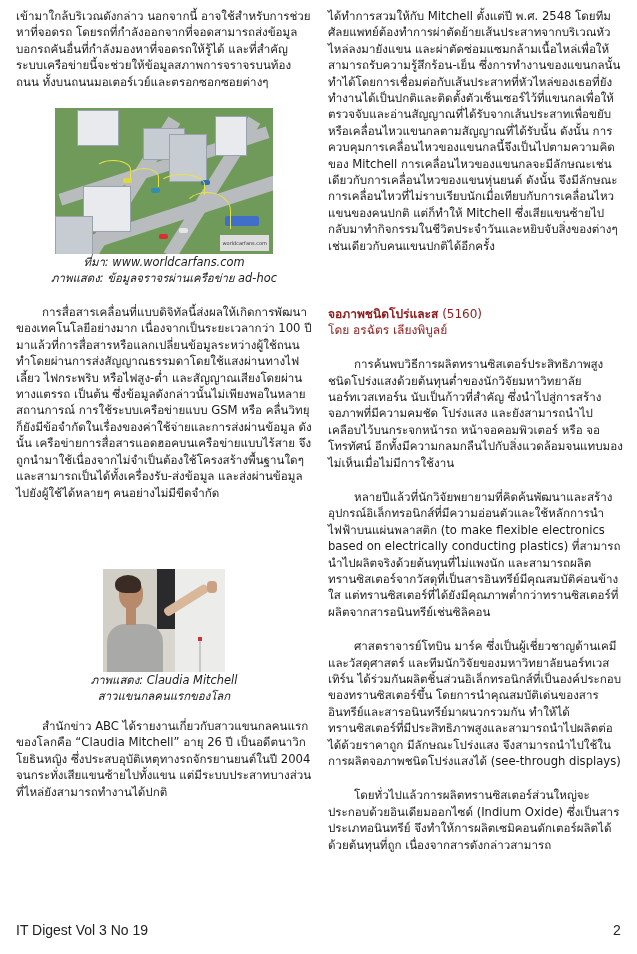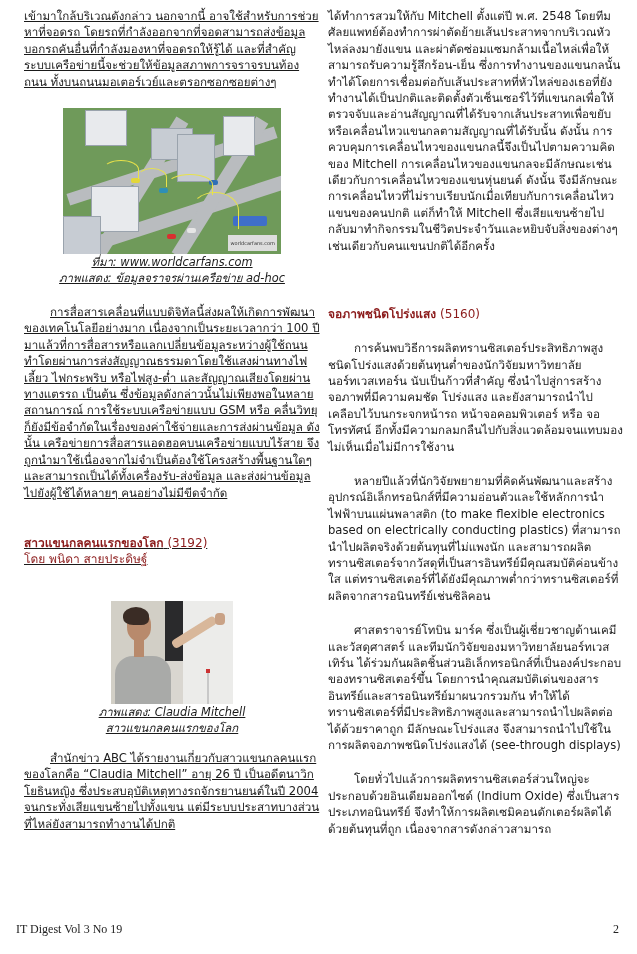--- a/index.html
+++ b/index.html
@@ -2,21 +2,21 @@
 <html><head>
 <meta charset="utf-8">
 <style>
   html, body { margin:0; padding:0; background:#ffffff; }
   body {
     width:637px; height:954px; position:relative; overflow:hidden;
     font-family:"DejaVu Sans", "Liberation Sans", sans-serif;
     color:#1a1a1a;
   }
   .col { position:absolute; top:8px; font-size:11.6px; line-height:16.4px; }
-  .col-left { left:24px; width:296px;text-decoration:underline; }
+  .col-left { left:16px; width:296px; }
   .col-right { left:328px; width:298px; }
   p { margin:0; }
   .para { text-indent:26px; }
   .para.noindent { text-indent:0; }
   .gap-sm { height:14px; }
   .gap-md { height:18px; }
   .gap-lg { height:34px; }
   .figure { text-align:center; }
   .caption { font-style:italic; text-align:center; font-size:11.4px; line-height:16px; }
   .heading { color:#8b1a1a; font-size:12px; line-height:16px; }
@@ -45,21 +45,21 @@
   .img-person .door { position:absolute; left:72px; top:0; width:50px; height:103px; background:#ececea; }
   .img-person .shirt { position:absolute; left:4px; top:55px; width:56px; height:50px; background:#a9aaa8; border-radius:18px 18px 0 0; }
   .img-person .head { position:absolute; left:16px; top:10px; width:24px; height:30px; background:#b88a6c; border-radius:45%; }
   .img-person .hair { position:absolute; left:12px; top:6px; width:26px; height:18px; background:#3a2c25; border-radius:50% 50% 30% 40%; }
   .img-person .neck { position:absolute; left:23px; top:38px; width:10px; height:18px; background:#b88a6c; }
   .img-person .arm { position:absolute; left:62px; top:40px; width:50px; height:9px; background:#d8b79a; transform:rotate(-32deg); transform-origin:left center; border-radius:4px; }
   .img-person .hand { position:absolute; left:104px; top:12px; width:10px; height:12px; background:#c9a286; border-radius:4px; }
   .img-person .rod { position:absolute; left:96px; top:70px; width:2px; height:33px; background:#c8c8c8; }
   .img-person .rodtip { position:absolute; left:95px; top:68px; width:4px; height:4px; background:#c33; }
 
-  .footer { position:absolute; top:922px; font-size:12px; color:#222; font-family:Liberation Serif, serif; }
+  .footer { position:absolute; top:922px; font-size:14px; color:#222; font-family:Liberation Sans, sans-serif; }
   .footer-left { left:16px; }
   .footer-right { left:613px; }
 </style>
 </head>
 <body>
 
 <div class="col col-left">
   <p class="para noindent">เข้ามาใกล้บริเวณดังกล่าว นอกจากนี้ อาจใช้สำหรับการช่วยหาที่จอดรถ โดยรถที่กำลังออกจากที่จอดสามารถส่งข้อมูลบอกรถคันอื่นที่กำลังมองหาที่จอดรถให้รู้ได้ และที่สำคัญ ระบบเครือข่ายนี้จะช่วยให้ข้อมูลสภาพการจราจรบนท้องถนน ทั้งบนถนนมอเตอร์เวย์และตรอกซอกซอยต่างๆ</p>
 
   <div class="gap-md"></div>
@@ -91,27 +91,20 @@
     <p class="caption">ที่มา: www.worldcarfans.com</p>
     <p class="caption">ภาพแสดง: ข้อมูลจราจรผ่านเครือข่าย ad-hoc</p>
   </div>
 
   <div class="gap-md"></div>
 
   <p class="para">การสื่อสารเคลื่อนที่แบบดิจิทัลนี้ส่งผลให้เกิดการพัฒนาของเทคโนโลยีอย่างมาก เนื่องจากเป็นระยะเวลากว่า 100 ปีมาแล้วที่การสื่อสารหรือแลกเปลี่ยนข้อมูลระหว่างผู้ใช้ถนน ทำโดยผ่านการส่งสัญญาณธรรมดาโดยใช้แสงผ่านทางไฟเลี้ยว ไฟกระพริบ หรือไฟสูง-ต่ำ และสัญญาณเสียงโดยผ่านทางแตรรถ เป็นต้น ซึ่งข้อมูลดังกล่าวนั้นไม่เพียงพอในหลายสถานการณ์ การใช้ระบบเครือข่ายแบบ GSM หรือ คลื่นวิทยุ ก็ยังมีข้อจำกัดในเรื่องของค่าใช้จ่ายและการส่งผ่านข้อมูล ดังนั้น เครือข่ายการสื่อสารแอดฮอคบนเครือข่ายแบบไร้สาย จึงถูกนำมาใช้เนื่องจากไม่จำเป็นต้องใช้โครงสร้างพื้นฐานใดๆ และสามารถเป็นได้ทั้งเครื่องรับ-ส่งข้อมูล และส่งผ่านข้อมูลไปยังผู้ใช้ได้หลายๆ คนอย่างไม่มีขีดจำกัด</p>
 
   <div class="gap-lg"></div>
 
-  <div>
-    <p class="heading">
-      <b>สาวแขนกลคนแรกของโลก</b>
-      <span>(3192)</span>
-    </p>
-    <p class="byline">โดย พนิดา  สายประดิษฐ์</p>
-  </div>
 
   <div class="gap-lg"></div>
 
   <div class="figure">
     <div class="img-person">
       <div class="wall"></div>
       <div class="dark"></div>
       <div class="door"></div>
       <div class="shirt"></div>
       <div class="neck"></div>
@@ -137,23 +130,24 @@
 <div class="col col-right">
   <p class="para noindent">ได้ทำการสวมให้กับ Mitchell ตั้งแต่ปี พ.ศ. 2548  โดยทีมศัลยแพทย์ต้องทำการผ่าตัดย้ายเส้นประสาทจากบริเวณหัวไหล่ลงมายังแขน และผ่าตัดซ่อมแซมกล้ามเนื้อไหล่เพื่อให้สามารถรับความรู้สึกร้อน-เย็น ซึ่งการทำงานของแขนกลนั้นทำได้โดยการเชื่อมต่อกับเส้นประสาทที่หัวไหล่ของเธอที่ยังทำงานได้เป็นปกติและติดตั้งตัวเซ็นเซอร์ไว้ที่แขนกลเพื่อให้ตรวจจับและอ่านสัญญาณที่ได้รับจากเส้นประสาทเพื่อขยับหรือเคลื่อนไหวแขนกลตามสัญญาณที่ได้รับนั้น ดังนั้น การควบคุมการเคลื่อนไหวของแขนกลนี้จึงเป็นไปตามความคิดของ Mitchell   การเคลื่อนไหวของแขนกลจะมีลักษณะเช่นเดียวกับการเคลื่อนไหวของแขนหุ่นยนต์  ดังนั้น จึงมีลักษณะการเคลื่อนไหวที่ไม่ราบเรียบนักเมื่อเทียบกับการเคลื่อนไหวแขนของคนปกติ แต่ก็ทำให้ Mitchell ซึ่งเสียแขนซ้ายไป กลับมาทำกิจกรรมในชีวิตประจำวันและหยิบจับสิ่งของต่างๆ เช่นเดียวกับคนแขนปกติได้อีกครั้ง</p>
 
   <div class="gap-md"></div>
 
 
   <div class="gap-lg"></div>
 
   <div>
     <p class="heading">
-      <b>จอภาพชนิดโปร่งแสง</b>
+      <b>จอภาพชนิดโปร่และส</b>
       <span>(5160)</span>
     </p>
+    <p class="byline">โดย อรฉัตร  เลียงพิบูลย์</p>
   </div>
 
   <div class="gap-md"></div>
 
   <p class="para">การค้นพบวิธีการผลิตทรานซิสเตอร์ประสิทธิภาพสูงชนิดโปร่งแสงด้วยต้นทุนต่ำของนักวิจัยมหาวิทยาลัยนอร์ทเวสเทอร์น นับเป็นก้าวที่สำคัญ ซึ่งนำไปสู่การสร้างจอภาพที่มีความคมชัด โปร่งแสง และยังสามารถนำไปเคลือบไว้บนกระจกหน้ารถ หน้าจอคอมพิวเตอร์ หรือ จอโทรทัศน์ อีกทั้งมีความกลมกลืนไปกับสิ่งแวดล้อมจนแทบมองไม่เห็นเมื่อไม่มีการใช้งาน</p>
 
   <div class="gap-md"></div>
 
   <p class="para">หลายปีแล้วที่นักวิจัยพยายามที่คิดค้นพัฒนาและสร้างอุปกรณ์อิเล็กทรอนิกส์ที่มีความอ่อนตัวและใช้หลักการนำไฟฟ้าบนแผ่นพลาสติก (to make flexible electronics based on electrically conducting plastics) ที่สามารถนำไปผลิตจริงด้วยต้นทุนที่ไม่แพงนัก และสามารถผลิตทรานซิสเตอร์จากวัสดุที่เป็นสารอินทรีย์มีคุณสมบัติค่อนข้างใส  แต่ทรานซิสเตอร์ที่ได้ยังมีคุณภาพต่ำกว่าทรานซิสเตอร์ที่ผลิตจากสารอนินทรีย์เช่นซิลิคอน</p>
 

